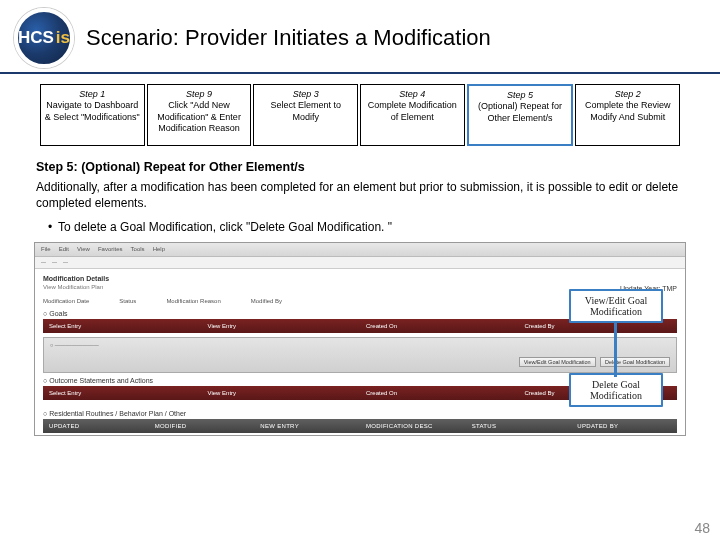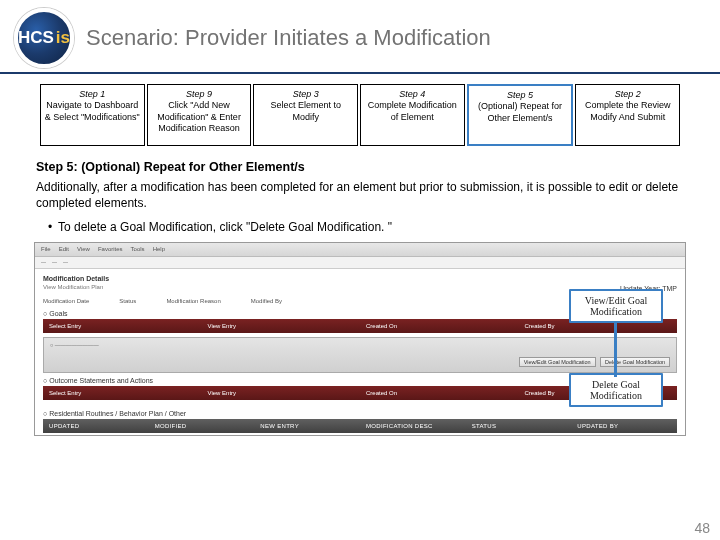--- a/index.html
+++ b/index.html
@@ -1,20 +1,20 @@
 <!DOCTYPE html>
 <html><head>
 <meta charset="utf-8">
 <style>
   * { box-sizing: border-box; }
   body { margin: 0; font-family: Arial, sans-serif; background: #fff; width: 720px; height: 540px; position: relative; overflow: hidden; }
   .header { display: flex; align-items: center; padding: 8px 14px 4px; border-bottom: 2px solid #1b3a6b; }
   .logo { width: 60px; height: 60px; border-radius: 50%; background: radial-gradient(circle at 35% 35%, #2a5fa9 0%, #1b3a6b 50%, #0f2344 100%); display: flex; align-items: center; justify-content: space-between; color: #fff; font-weight: bold; font-size: 17px; border: 4px solid #fff; box-shadow: 0 0 0 1px #ccc; margin-right: 12px; flex-shrink: 0; }
   .logo .s { color: #f0c040; }
-  .title { font-size: 22px; color: #737373; }
+  .title { font-size: 22px; color: #000000; }
   .steps { display: flex; gap: 2px; padding: 10px 40px 6px; }
   .step { flex: 1; border: 1px solid #000; text-align: center; font-size: 9px; padding: 4px 2px; line-height: 1.25; min-height: 62px; position: relative; }
   .step.active { border: 2px solid #3a7fc4; }
   .step-title { font-style: italic; font-weight: normal; }
   .content { padding: 4px 36px 0; font-size: 12px; color: #000000; }
   .sect-head { font-weight: bold; font-size: 12.5px; margin: 4px 0 6px; }
   .para { margin: 4px 0 8px; line-height: 1.3; }
   .bullets { margin: 2px 0 6px; padding-left: 12px; }
   .bullets li { list-style: none; position: relative; padding-left: 10px; line-height: 1.4; }
   .bullets li::before { content: "•"; position: absolute; left: 0; }

